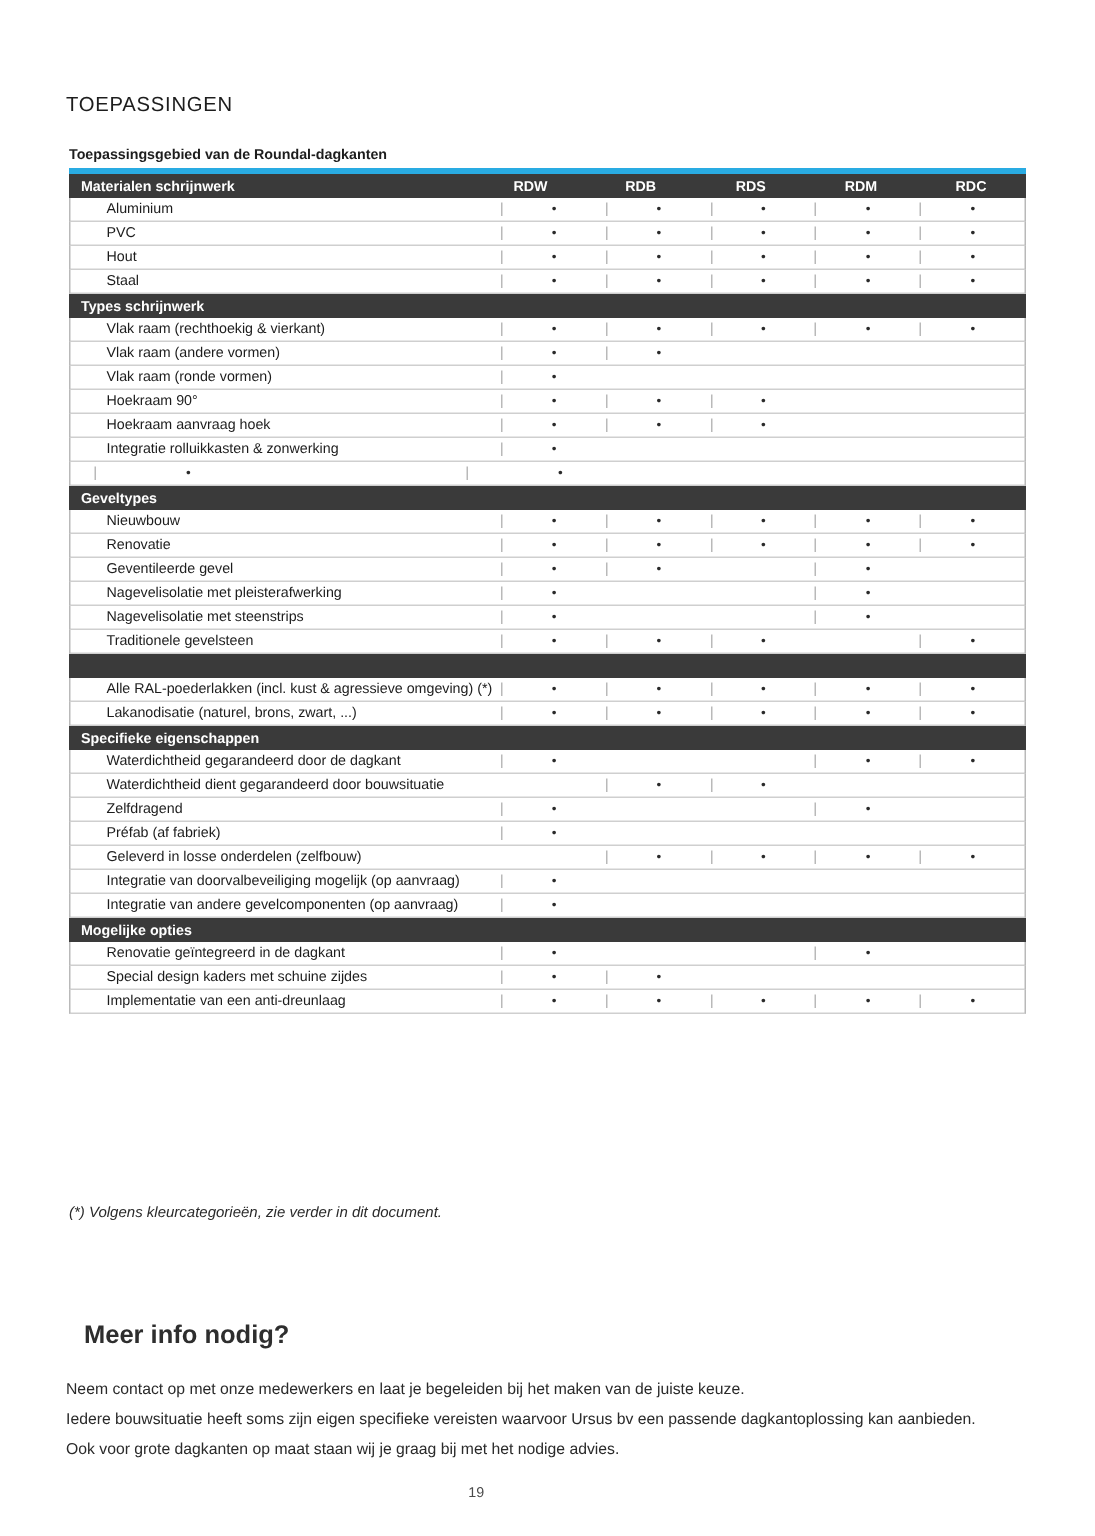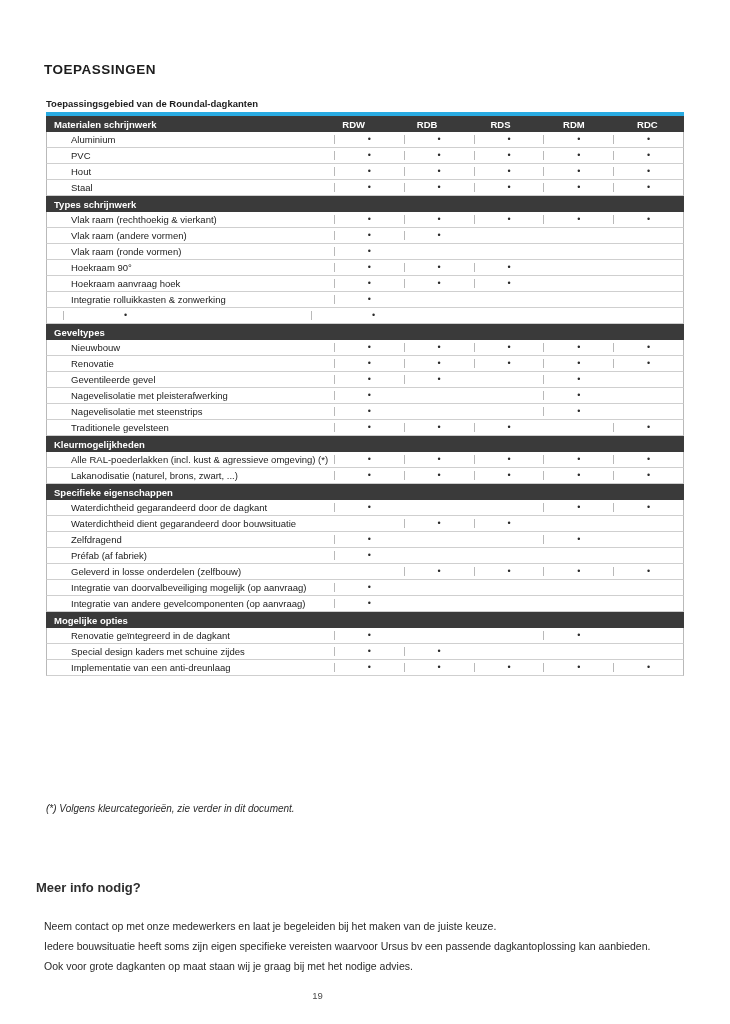--- a/index.html
+++ b/index.html
@@ -1,40 +1,40 @@
 <!DOCTYPE html>
 <html style="--accent: #29abe2; --dark: #3a3a3a;"><head>
 <meta charset="utf-8">
 <style>
   * { margin:0; padding:0; box-sizing:border-box; }
   html,body { width:730px; height:1024px; background:#ffffff;
     font-family:"Liberation Sans", sans-serif; position:relative; overflow:hidden; }
   .abs { position:absolute; }
 
-  #doc-title { left:44px; top:62px; font-size:13.5px; font-weight:bold;
+  #doc-title { left:44px; top:62px; font-size:13.5px; font-weight:normal;
     color:#1d1d1d; letter-spacing:.5px; }
   #table-caption { left:46px; top:98px; font-size:9.5px; font-weight:bold; color:#1d1d1d; }
 
   #app-table { left:46px; top:112px; width:638px;
     border-top:4px solid var(--accent,#29abe2); }
   .trow { display:flex; height:16px; align-items:center; }
   .trow.dark { background:var(--dark,#3a3a3a); color:#fff; font-weight:bold; }
   .trow.body { border-bottom:1px solid #cfcfcf; border-left:1px solid #b9b9b9;
     border-right:1px solid #b9b9b9; background:#fff;padding-left:16px; }
   .cell-label { width:271px; display:flex; align-items:center; padding-left:8px;
     font-size:9.5px; color:#1c1c1c; white-space:nowrap; }
   .trow.dark .cell-label { color:#fff; }
   .cell-dot { flex:1; display:flex; align-items:center; justify-content:center;
     font-size:9.5px; }
   .trow.body .cell-dot { border-left:1px solid #b9b9b9; }
   .trow.dark .cell-dot { color:#fff; }
   .dot { font-size:9px; color:#2a2a2a; line-height:1; }
 
   #footnote { left:46px; top:803px; font-size:10px; color:#2a2a2a;font-style:italic; }
-  #info-heading { left:36px; top:880px; font-size:13px; font-weight:bold; color:#2e2e2e; }
+  #info-heading { left:56px; top:880px; font-size:17px; font-weight:bold; color:#2e2e2e; }
   #info-text { left:44px; top:916px; font-size:10.5px; color:#2a2a2a; line-height:20px; }
   #page-number { left:0; top:990px; width:635px; text-align:center;
     font-size:9.5px; color:#4a4a4a; }
 </style>
 </head>
 <body>
 
 <div class="abs" id="doc-title">TOEPASSINGEN</div>
 
 <div class="abs" id="table-caption">Toepassingsgebied van de Roundal-dagkanten</div>
@@ -309,21 +309,20 @@
       </div>
       <div class="cell-dot">
         <span class="dot">•</span>
       </div>
       <div class="cell-dot"></div>
       <div class="cell-dot">
         <span class="dot">•</span>
       </div>
     </div>
     <div class="trow dark">
-      <div class="cell-label">Kleurmogelijkheden</div>
       <div class="cell-dot"></div>
       <div class="cell-dot"></div>
       <div class="cell-dot"></div>
       <div class="cell-dot"></div>
       <div class="cell-dot"></div>
     </div>
     <div class="trow body">
       <div class="cell-label">Alle RAL-poederlakken (incl. kust &amp; agressieve omgeving) (*)</div>
       <div class="cell-dot">
         <span class="dot">•</span>

